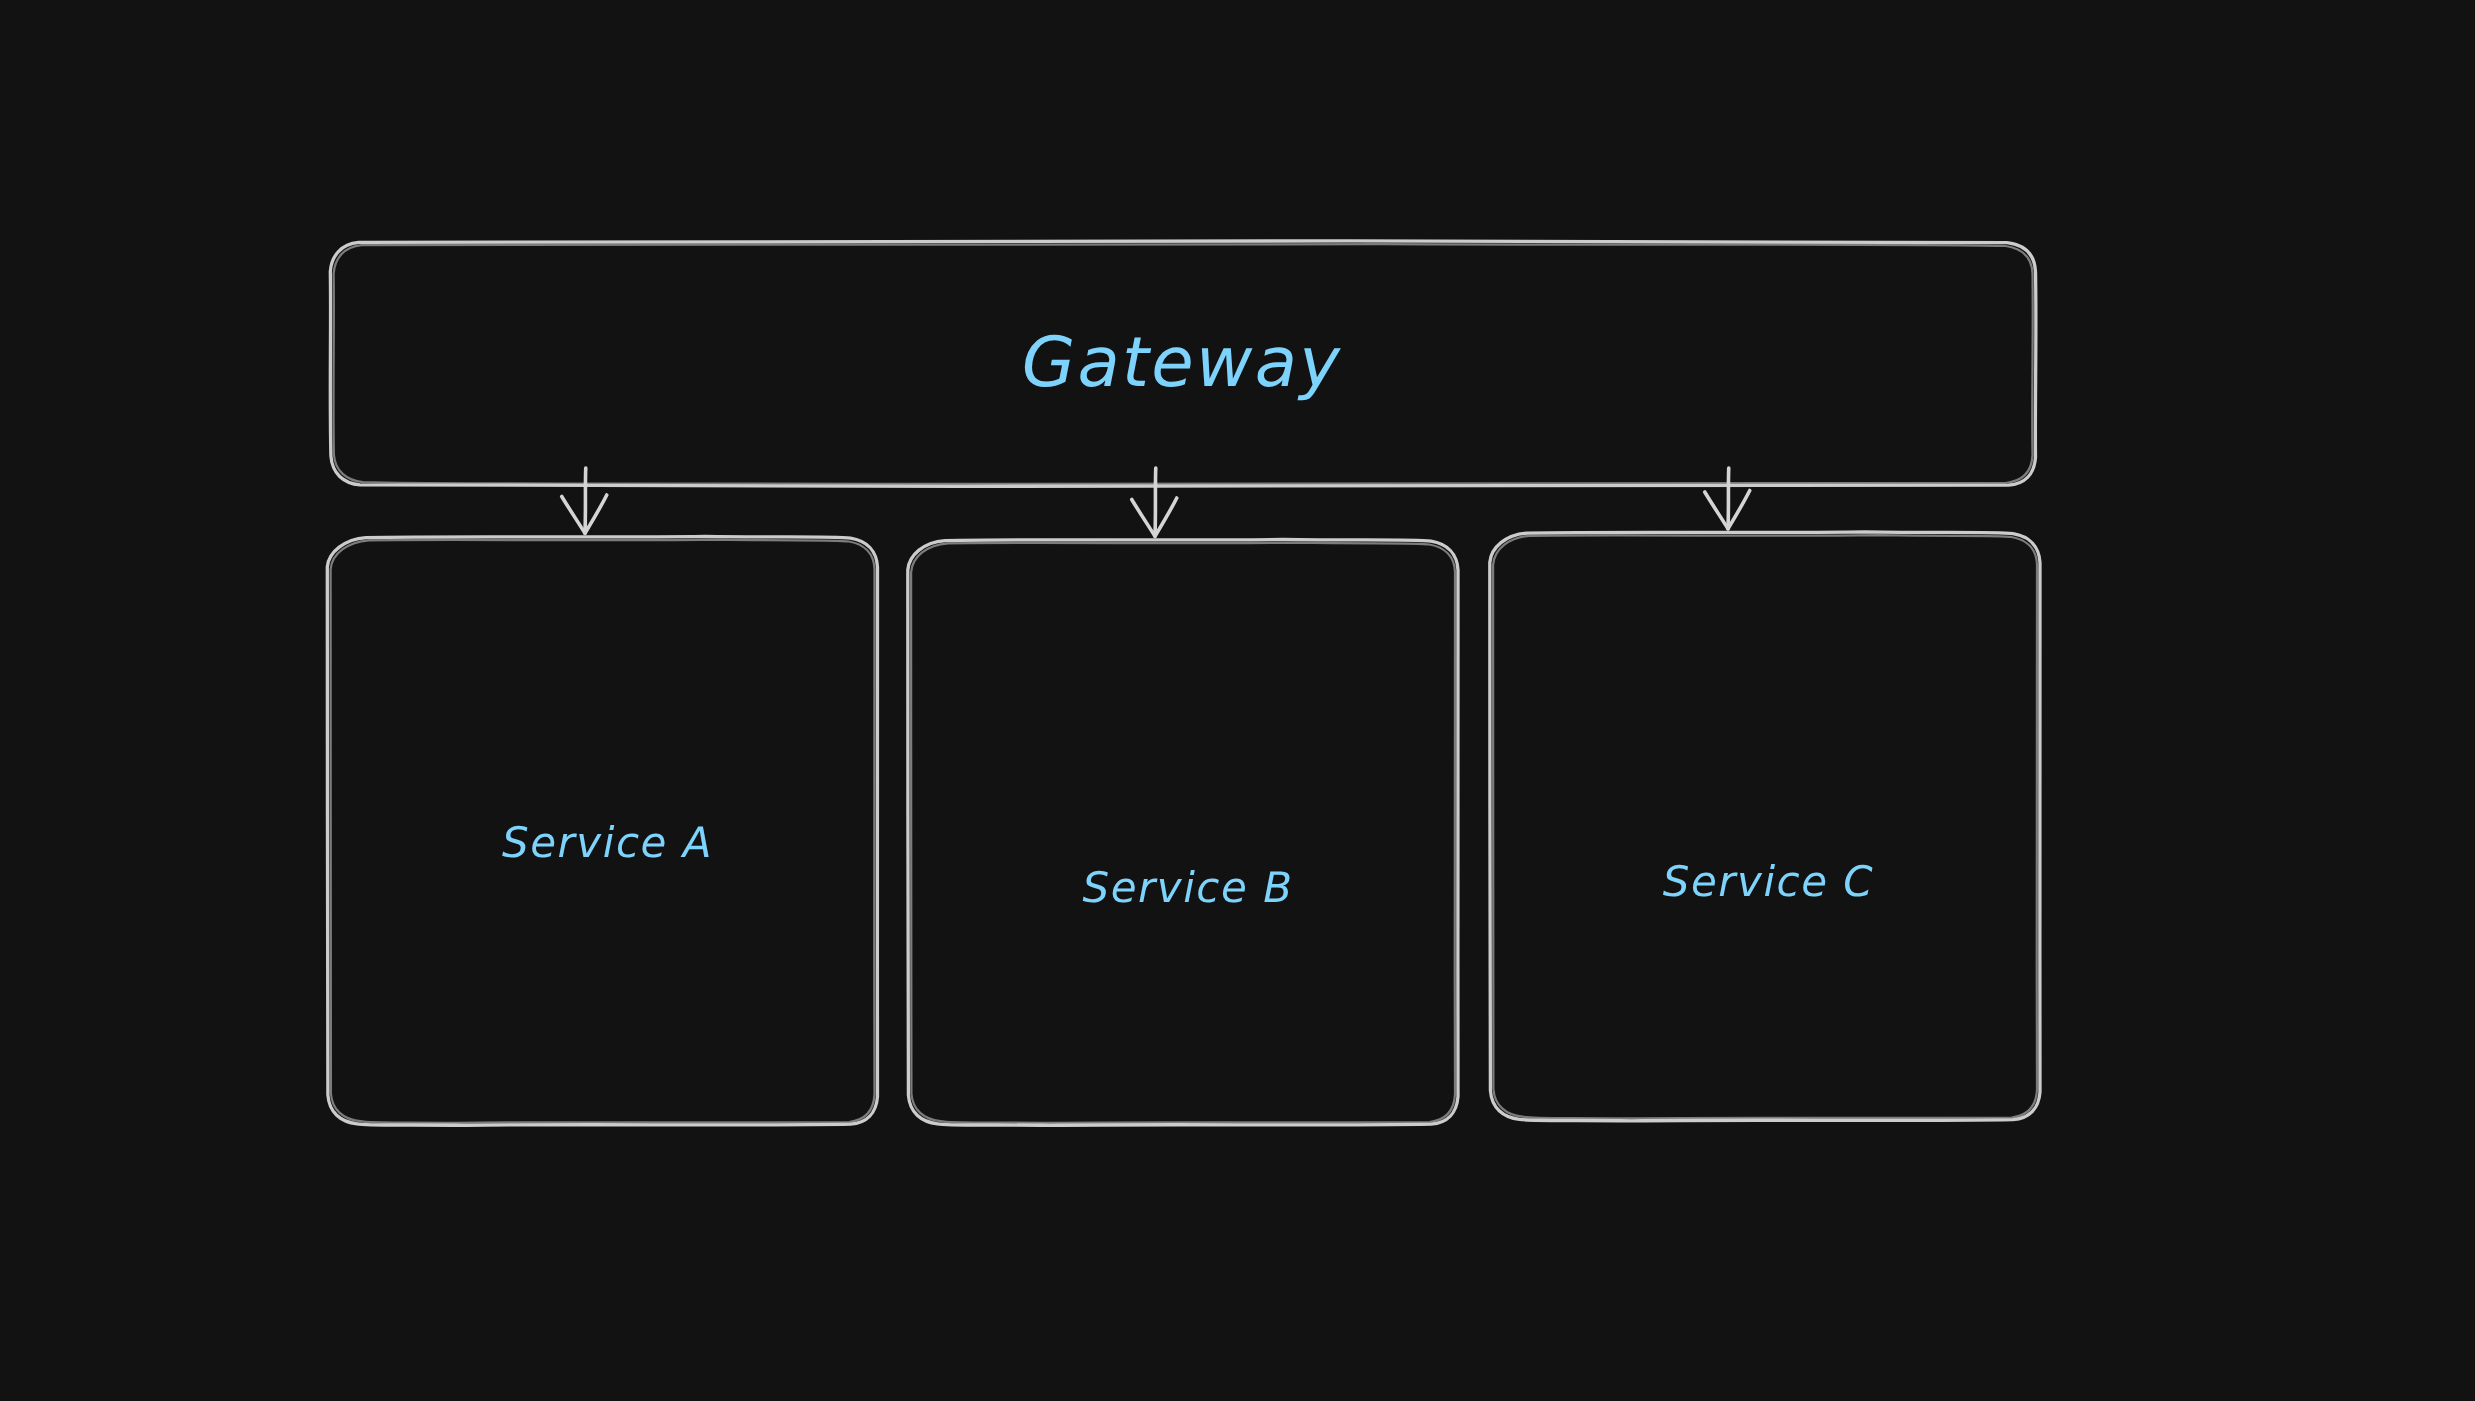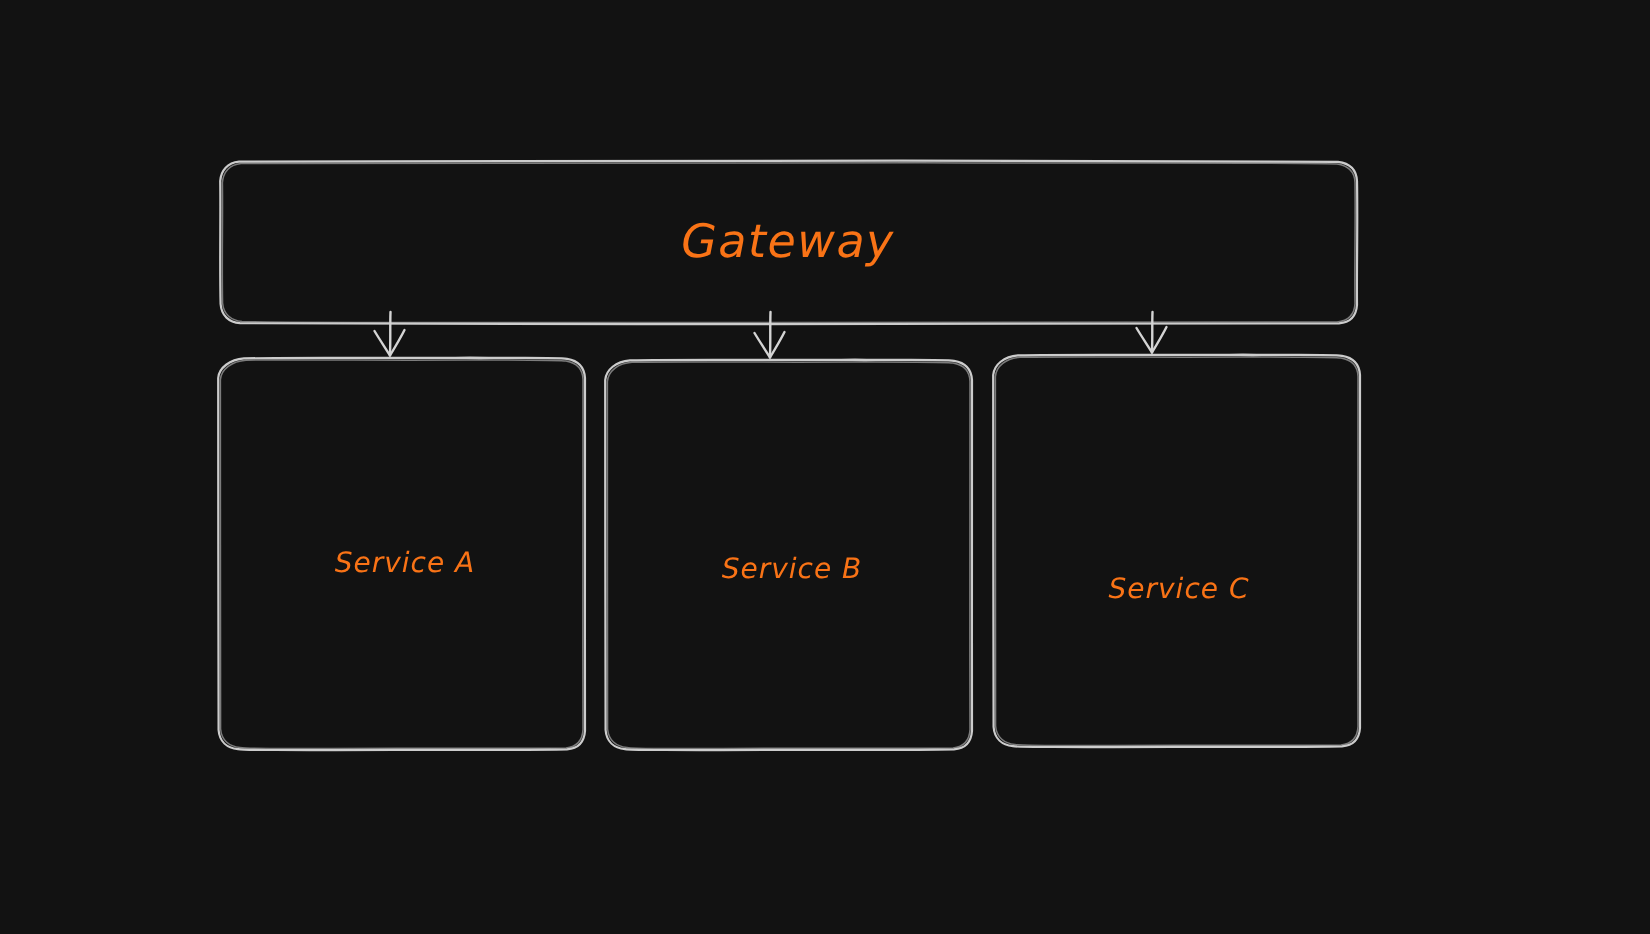--- a/index.html
+++ b/index.html
@@ -22,21 +22,21 @@
   }
   #sketch {
     position: absolute;
     inset: 0;
     width: 1650px;
     height: 934px;
     display: block;
   }
   .node-label {
     position: absolute;
-    color: #f97316;
+    color: #7dd3fc;
     font-family: "DejaVu Sans", "Liberation Sans", sans-serif;
     font-style: italic;
     font-weight: 400;
     letter-spacing: 0.5px;
     white-space: nowrap;
     text-align: left;
     transform: translate(-50%, -50%);
     -webkit-font-smoothing: antialiased;
     text-rendering: geometricPrecision;
   }
@@ -129,21 +129,21 @@
                C 1357.4,738 1351.4,743.8 1341,745 C 1273,745.8 1153,744.6 1083,745.6
                C 1043,745 1023,746 1015,744.4 C 1004,743.4 996.4,737 995.6,726
                C 994.8,655 996,465 995.4,376.6 C 996.2,366 1006,358.2 1020,357.2 Z" fill="none" stroke="#d4d4d4" stroke-width="1.5" stroke-linecap="round" stroke-linejoin="round" opacity="0.55"></path>
     </g>
   </svg>
 
   <div class="node-label label-gateway" style="left:788px; top:241px;">Gateway</div>
 
   <div class="node-label label-service" style="left:405px; top:562px;">Service A</div>
 
-  <div class="node-label label-service" style="left:792px; top:568px;">Service B</div>
+  <div class="node-label label-service" style="left:792px; top:592px;">Service B</div>
 
   <div class="node-label label-service" style="left:1179px; top:588px;">Service C</div>
 
   <div class="hit" style="left:220px; top:160px; width:1137px; height:164px;"></div>
   <div class="hit" style="left:225px; top:378px; width:360px; height:374px;"></div>
   <div class="hit" style="left:612px; top:380px; width:360px; height:372px;"></div>
   <div class="hit" style="left:1000px; top:375px; width:358px; height:375px;"></div>
 
 </div>
 

